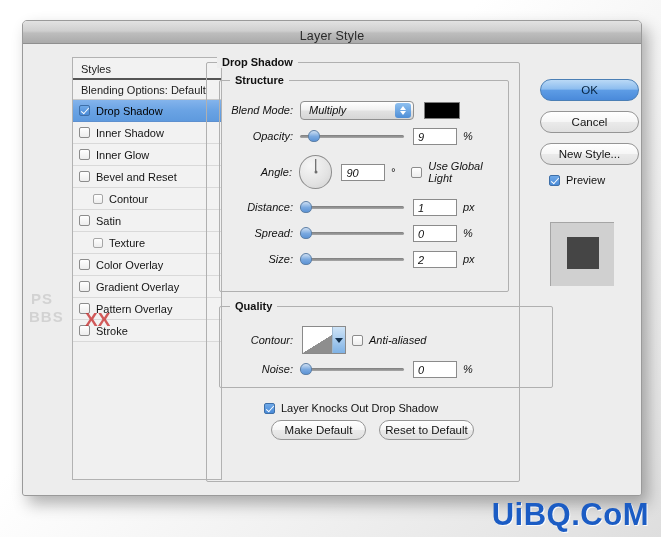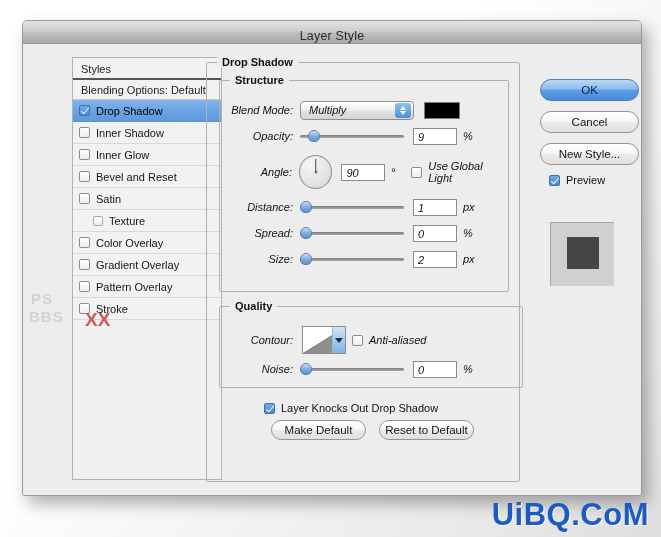--- a/index.html
+++ b/index.html
@@ -172,21 +172,21 @@
   }
   #structure-group {
     left: 12px;
     top: 17px;
     width: 290px;
     height: 212px;
   }
   #quality-group {
     left: 12px;
     top: 243px;
-    width: 304px;
+    width: 334px;
     height: 82px;
   }
 
   .row {
     position: absolute;
     display: flex;
     align-items: center;
     height: 18px;
     font-style: italic;
   }
@@ -473,20 +473,24 @@
           <span class="cb"></span>
           <span>Inner Shadow</span>
         </div>
         <div class="style-row">
           <span class="cb"></span>
           <span>Inner Glow</span>
         </div>
         <div class="style-row">
           <span class="cb"></span>
           <span>Bevel and Reset</span>
+        </div>
+        <div class="style-row indent">
+          <span class="cb small"></span>
+          <span>Contour</span>
         </div>
         <div class="style-row">
           <span class="cb"></span>
           <span>Satin</span>
         </div>
         <div class="style-row indent">
           <span class="cb small"></span>
           <span>Texture</span>
         </div>
         <div class="style-row">

